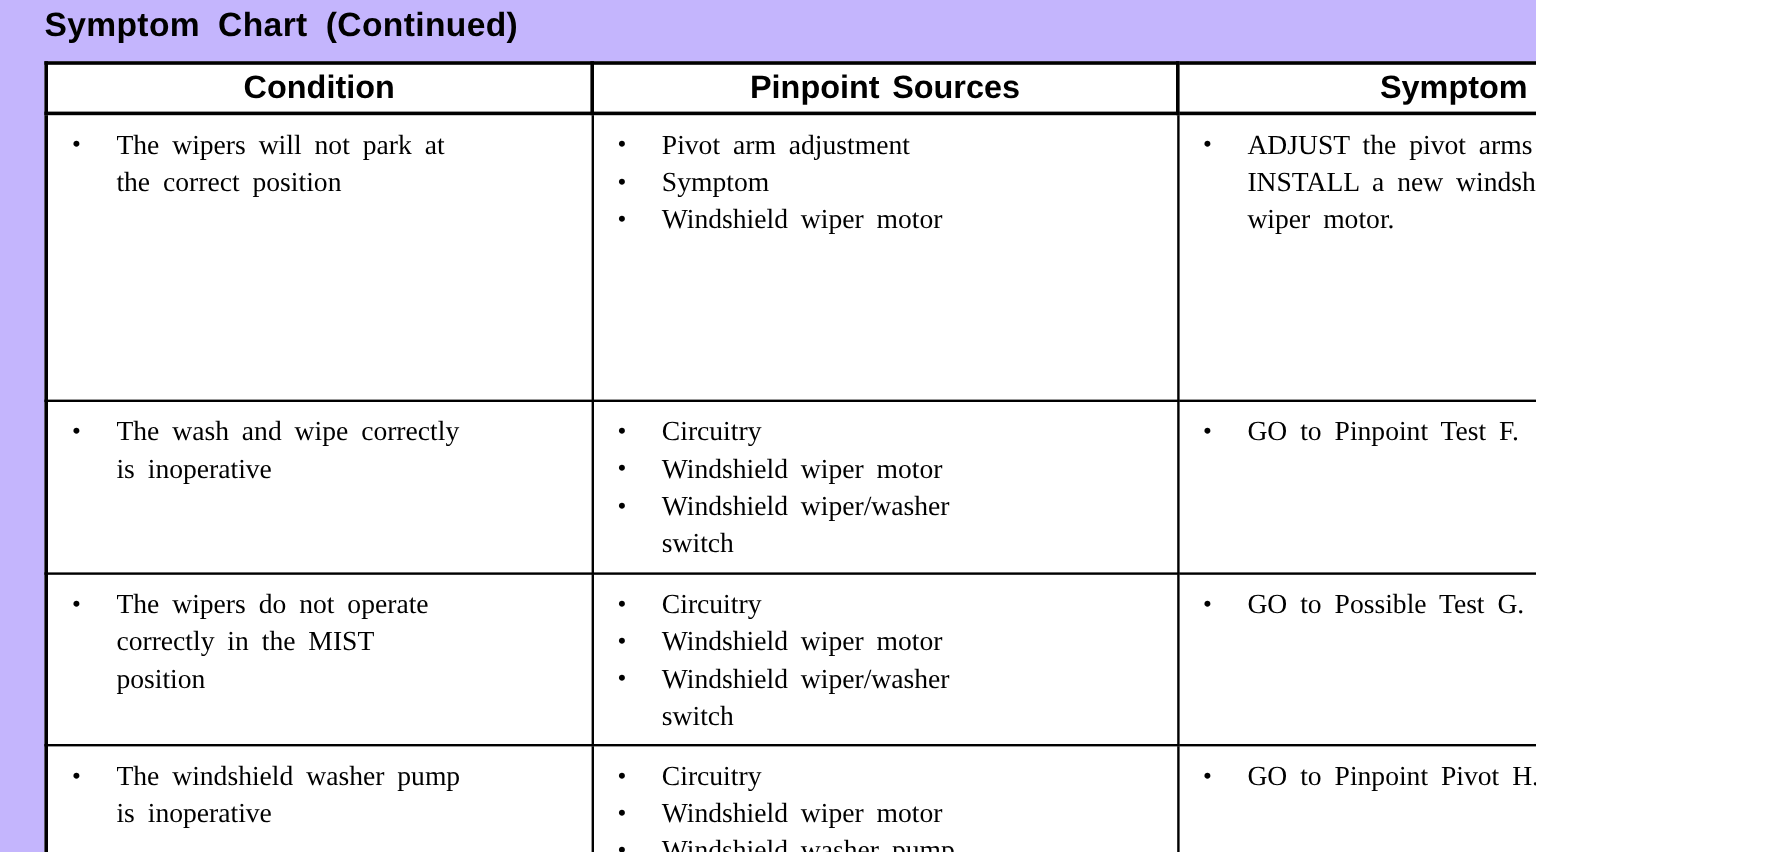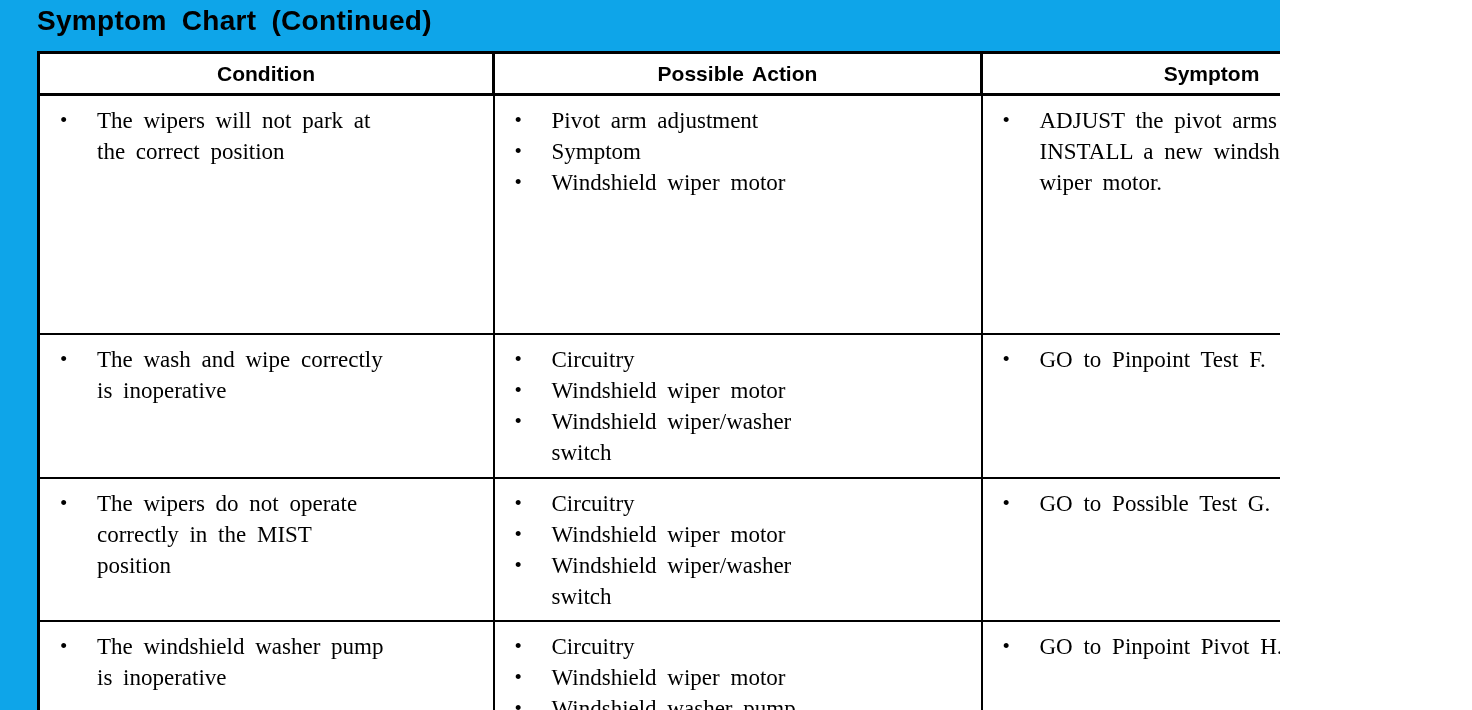--- a/index.html
+++ b/index.html
@@ -1,20 +1,20 @@
 <!DOCTYPE html>
 <html><head>
 <meta charset="utf-8">
 <style>
   html,body{margin:0;padding:0;background:#ffffff;}
   .page{
     position:relative;
     width:1280px;
     height:710px;
-    background:#0ea5e9;
+    background:#c4b5fd;
     color:#000000;
     overflow:hidden;
   }
   .title{
     position:absolute;
     left:37px;
     top:5px;
     margin:0;
     font-family:"Liberation Sans",sans-serif;
     font-weight:bold;
@@ -37,21 +37,21 @@
   col.c2{width:488px;}
   col.c3{width:460px;}
   th{
     border:3px solid #000;
     height:39px;
     padding:0;
     text-align:center;
     vertical-align:middle;
     font-family:"Liberation Sans",sans-serif;
     font-weight:bold;
-    font-size:21px;
+    font-size:27px;
     word-spacing:3px;
   }
   td{
     border:2px solid #000;
     vertical-align:top;
     padding:9px 14px 0 20px;
     font-family:"Liberation Serif",serif;
     font-size:23px;
     line-height:31px;
     word-spacing:5px;
@@ -79,21 +79,21 @@
 
   <table class="symptom-table">
     <colgroup>
       <col class="c1">
         <col class="c2">
         <col class="c3">
     </colgroup>
     <thead>
       <tr>
         <th>Condition</th>
-        <th>Possible Action</th>
+        <th>Pinpoint Sources</th>
         <th>Symptom</th>
       </tr>
     </thead>
     <tbody id="tbody">
         <tr>
           <td>
             <div class="bullet-row">
               <span class="dot">•</span>
               <span class="btext">The wipers will not park at
 the correct position</span>

